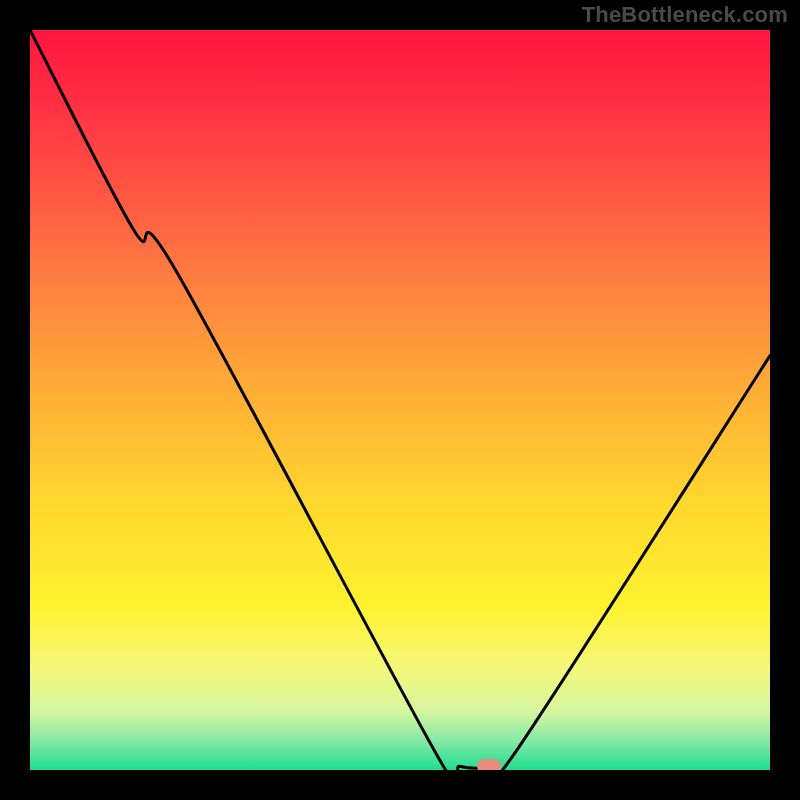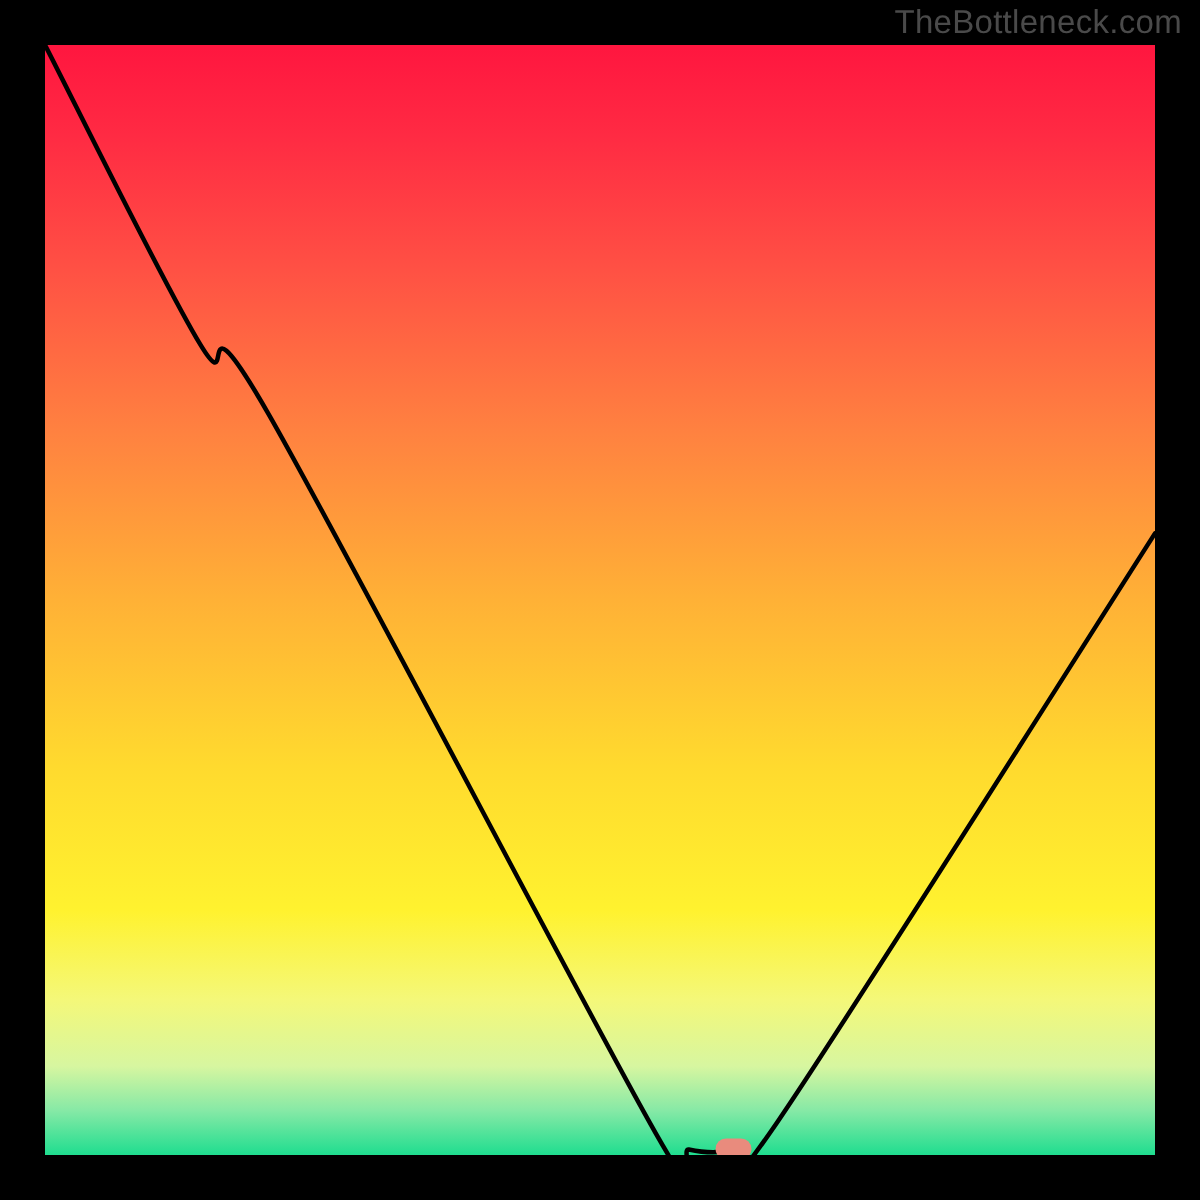--- a/index.html
+++ b/index.html
@@ -16,21 +16,21 @@
     width: 800px;
     height: 800px;
     background: #000;
   }
   .watermark {
     position: absolute;
     top: 2px;
     right: 12px;
     color: #4a4a4a;
     font-size: 22px;
-    font-weight: 400;
+    font-weight: 700;
     letter-spacing: 0.2px;
     z-index: 10;
   }
   .plot-area {
     position: absolute;
     left: 30px;
     top: 30px;
     width: 740px;
     height: 740px;
     overflow: hidden;

